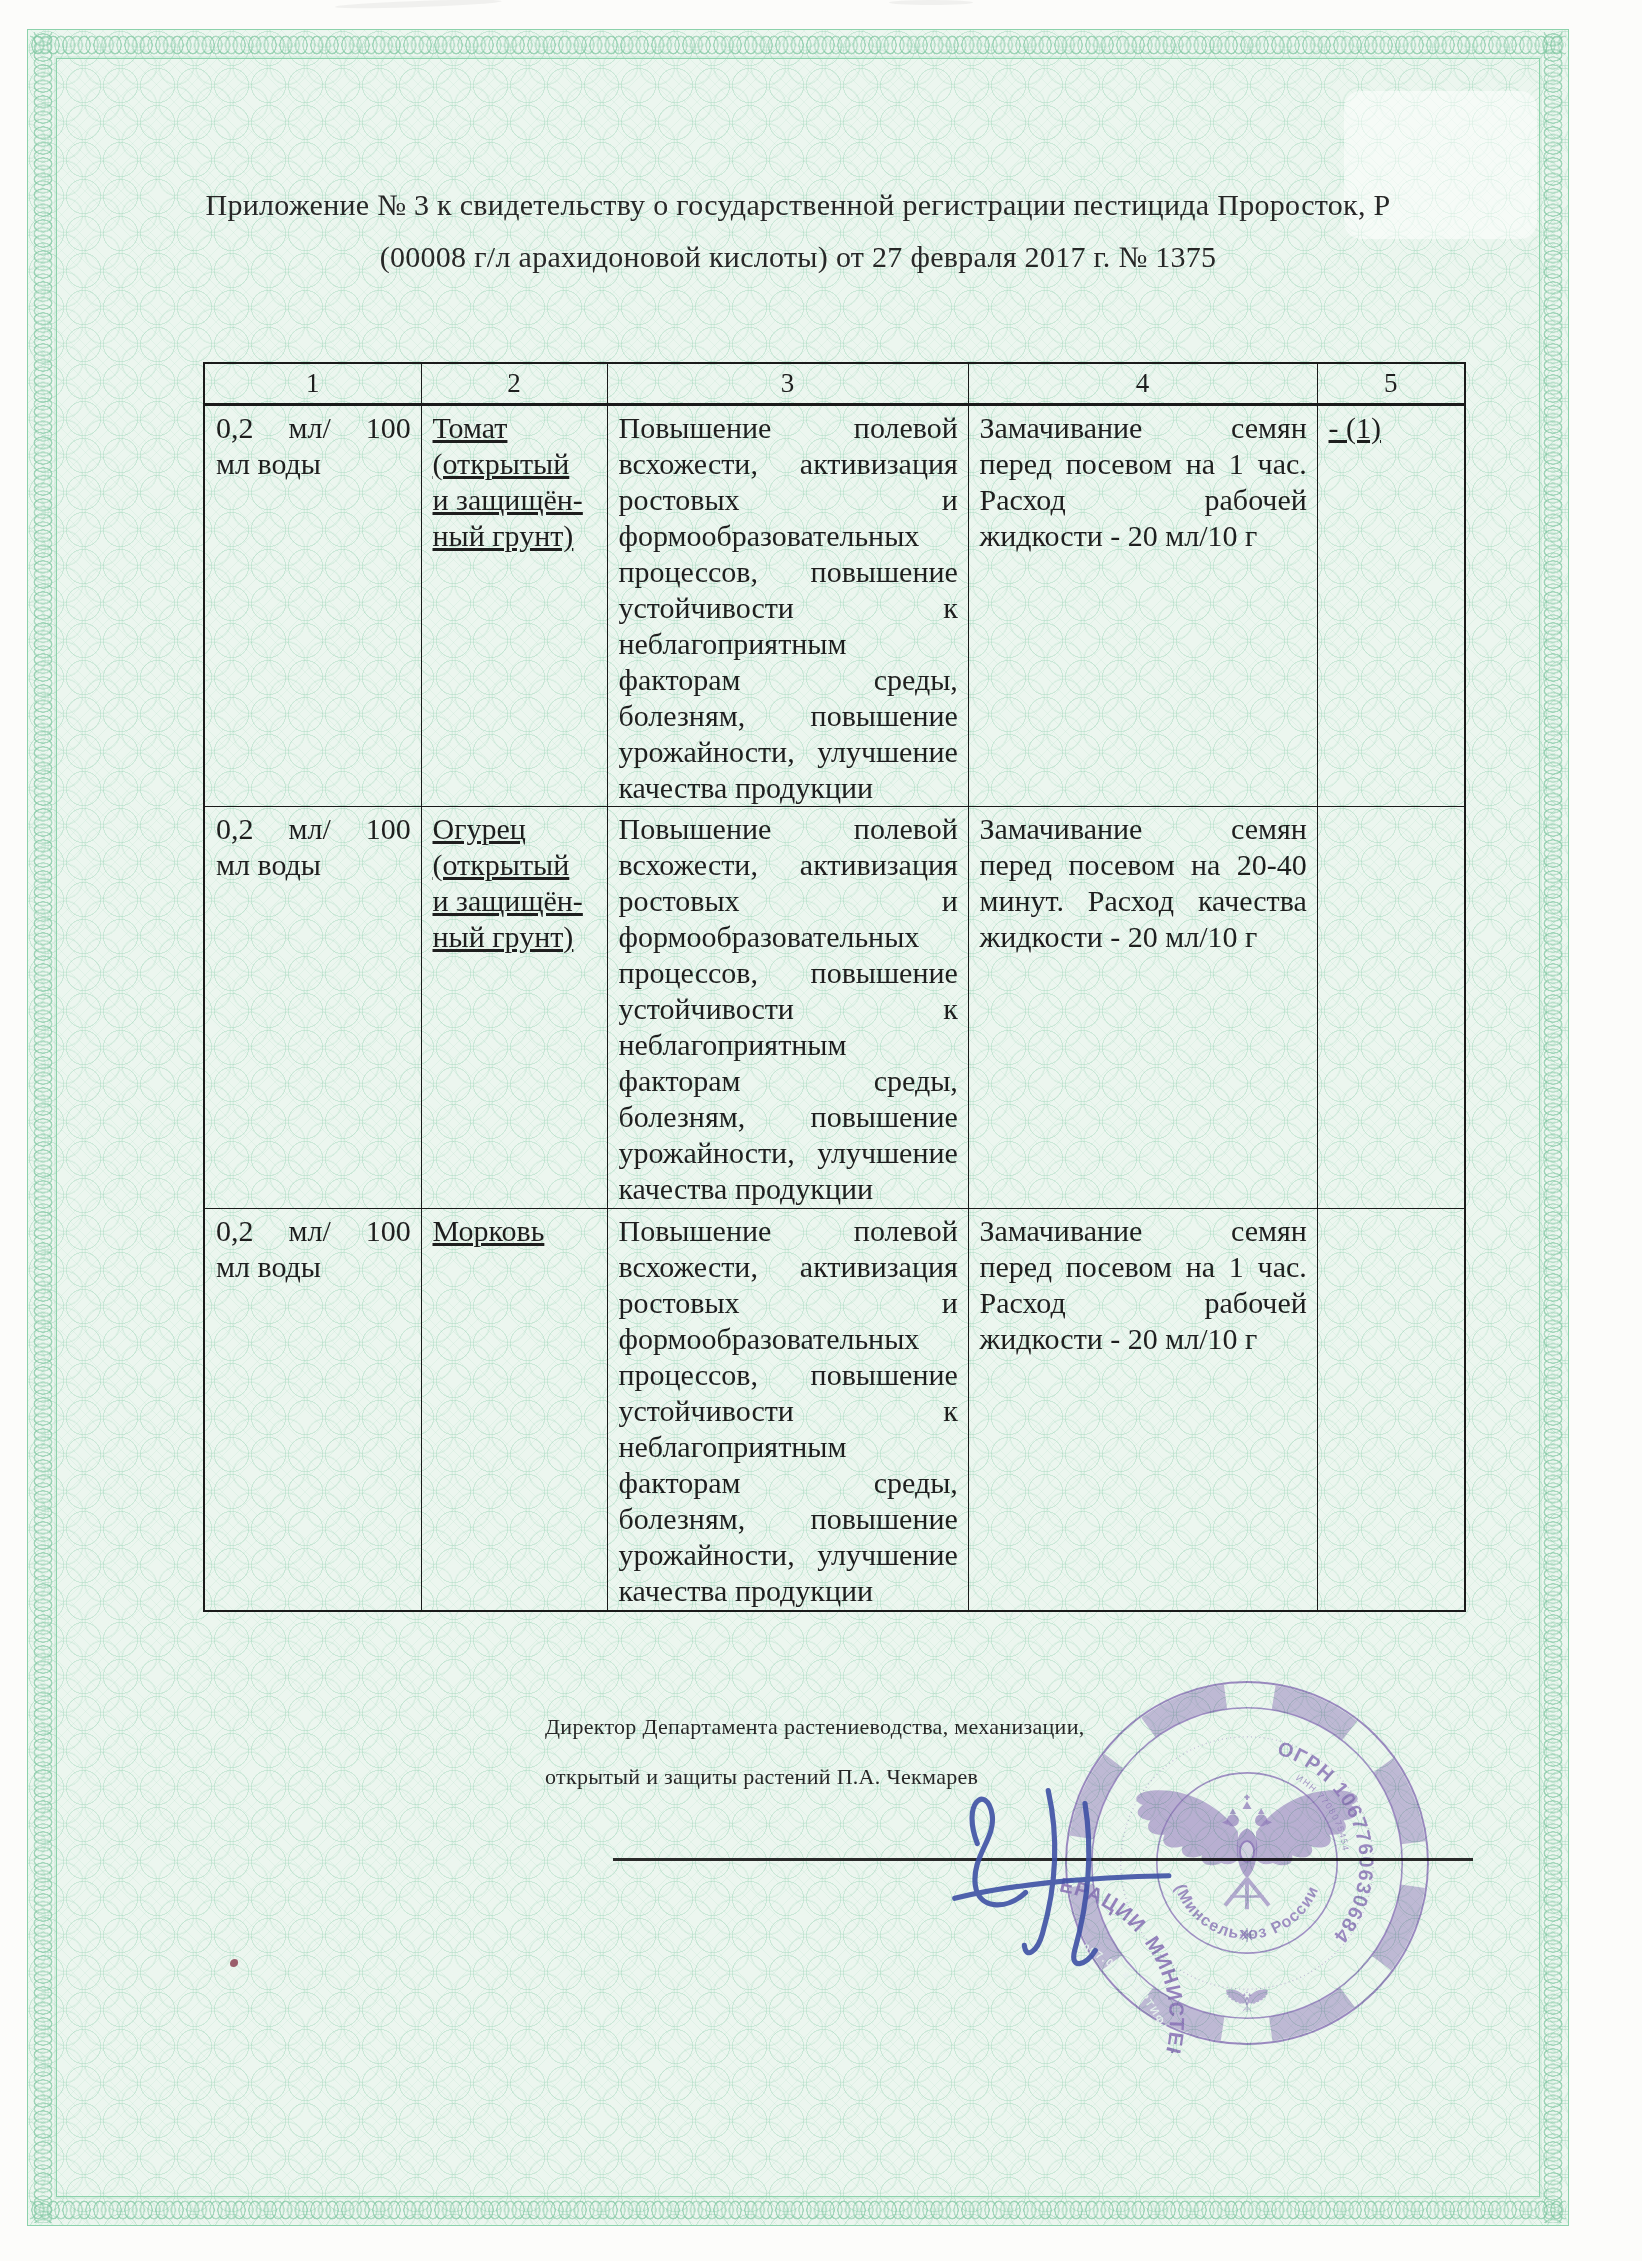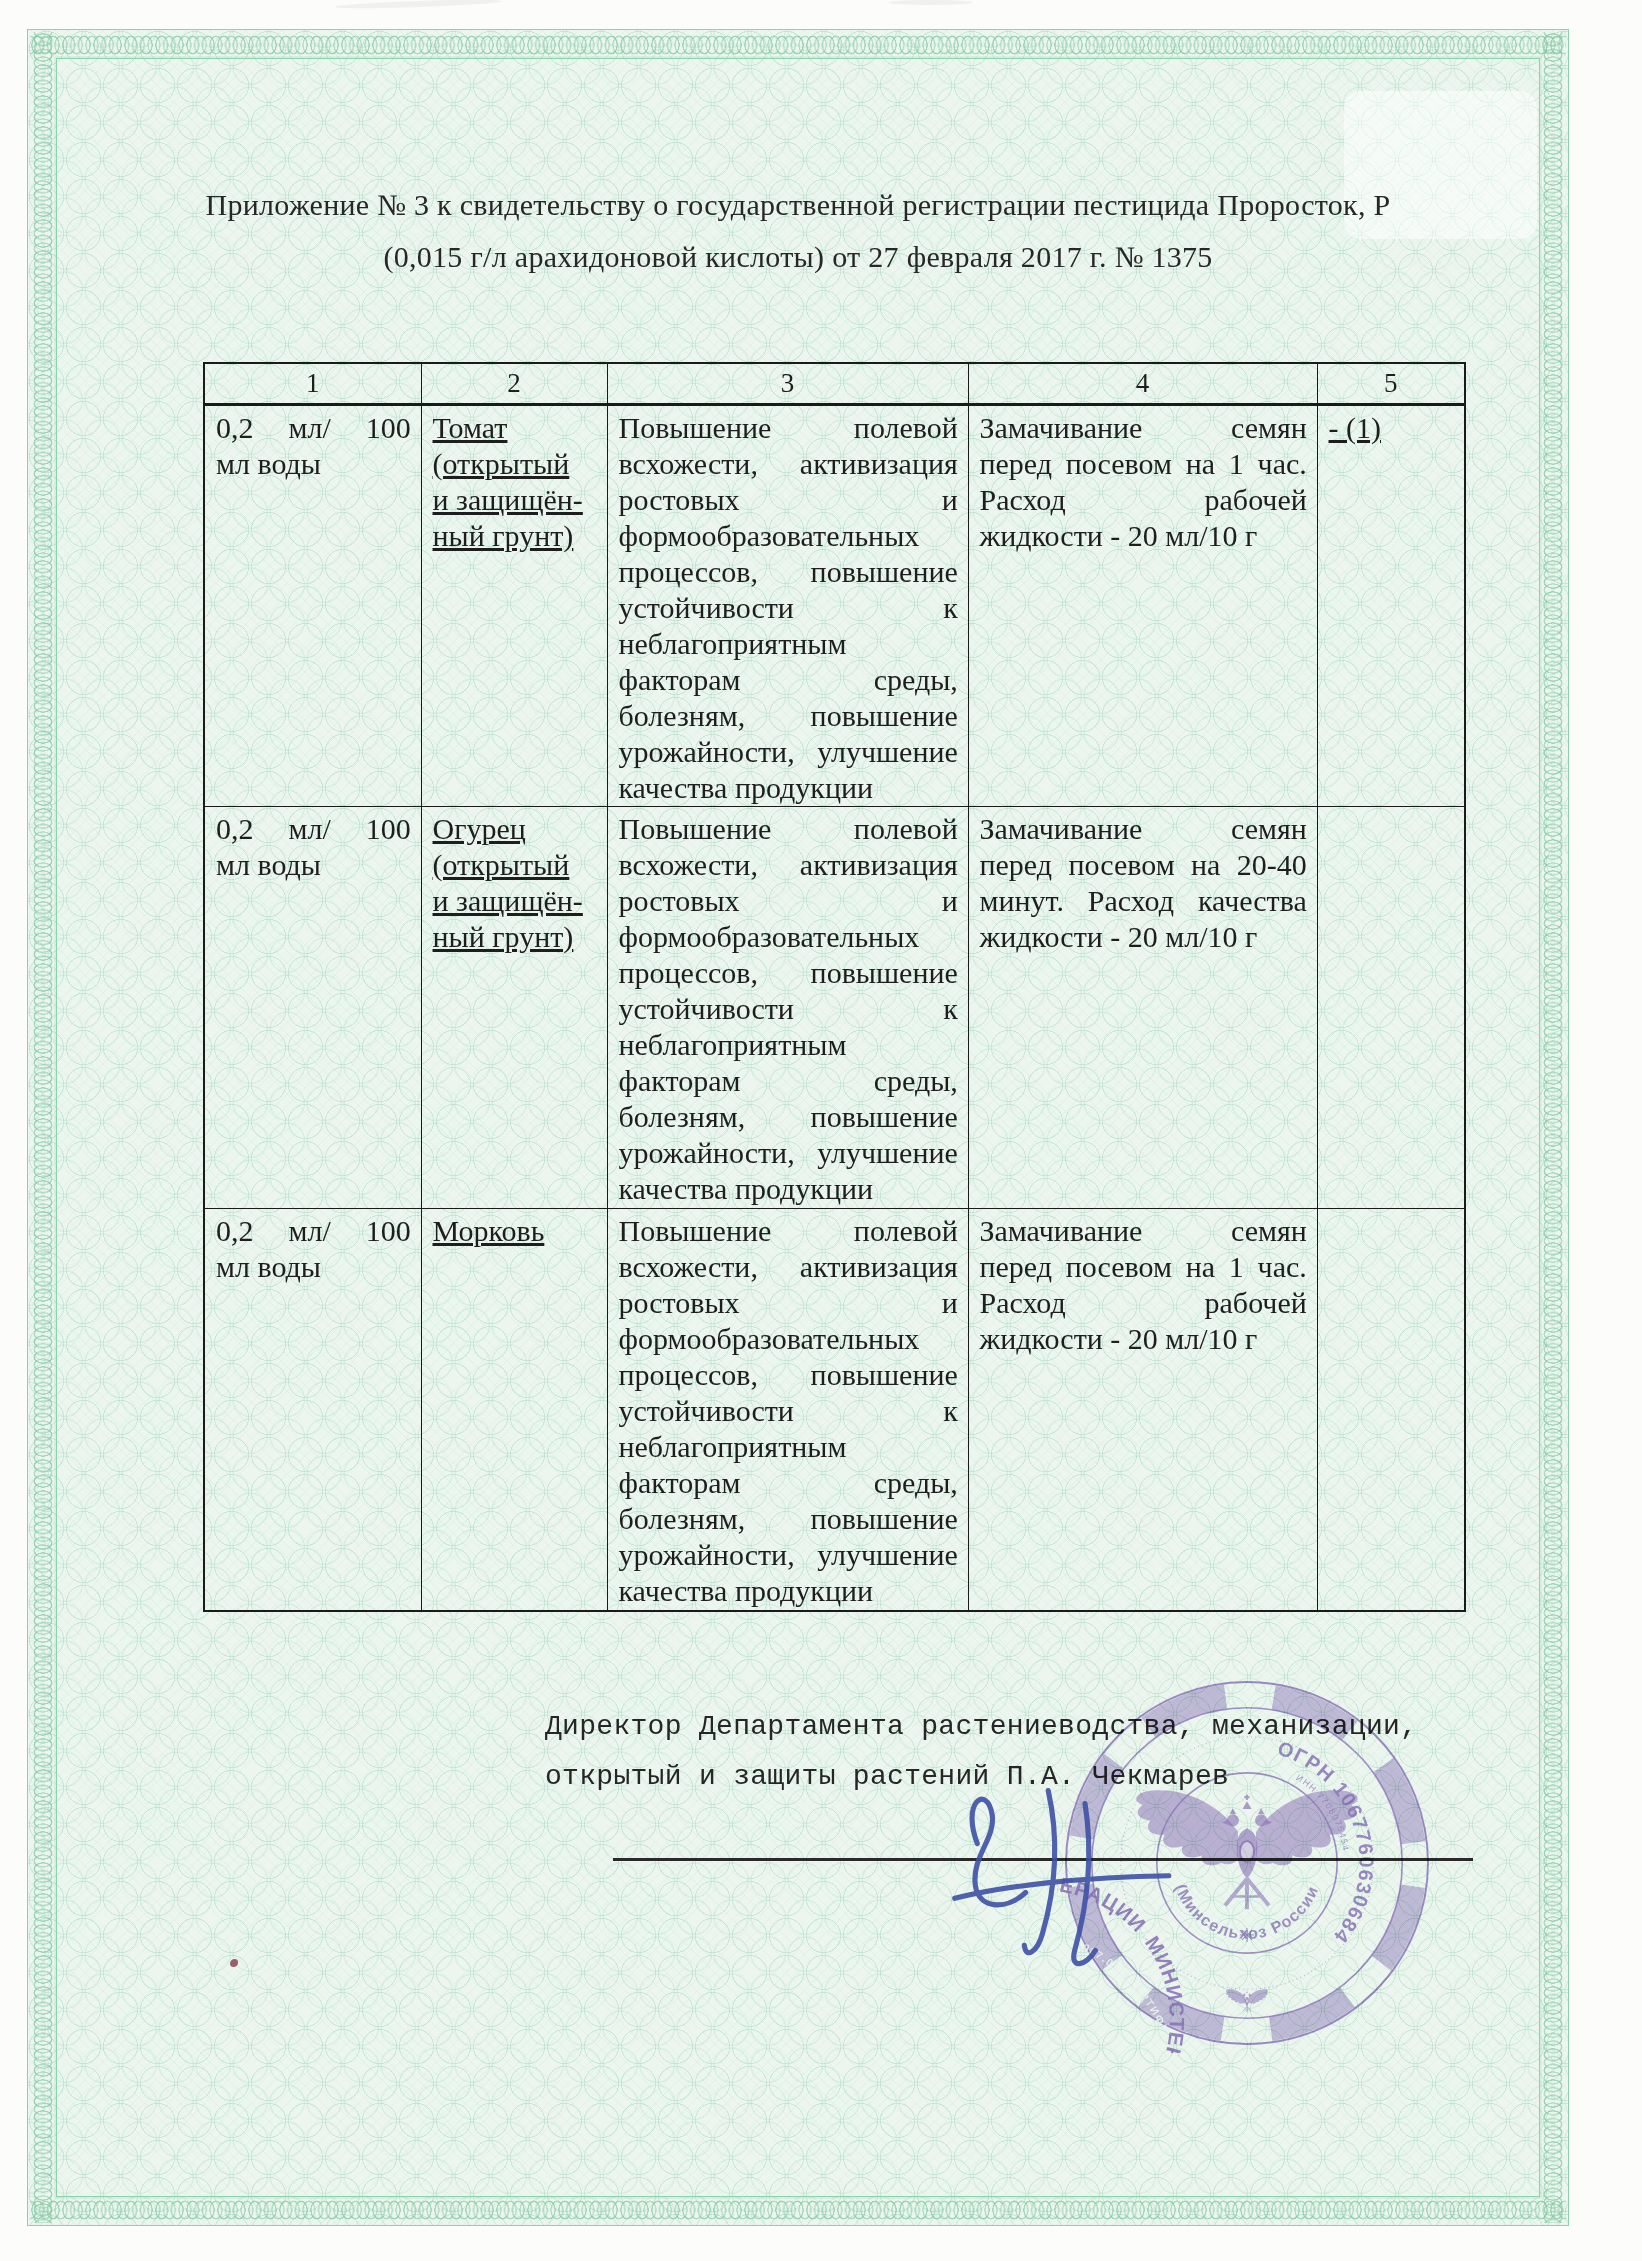--- a/index.html
+++ b/index.html
@@ -53,21 +53,21 @@
   table.reg, table.reg td, table.reg th{border:1.9px solid #1a1a1a;}
   table.reg{border-width:2.6px;}
   table.reg th{height:37px;font-weight:normal;font-size:27px;border-bottom-width:3.2px;vertical-align:middle;}
   table.reg td{vertical-align:top;padding:3.9px 9.7px 0 11px;}
   tr.r1{height:399px;} tr.r2{height:402px;} tr.r3{height:403px;}
   .cell .ln{line-height:36px;text-align:justify;text-align-last:justify;white-space:nowrap;}
   .cell .ln:last-child{text-align-last:left;}
   .cell.left .ln{text-align:left;text-align-last:left;text-decoration:underline;}
 
   
-  .sig-block{position:absolute;left:517px;top:1672px;color:#262626;font-size:28px;line-height:50px;letter-spacing:0.3px;font-family:Liberation Mono, monospace;}
+  .sig-block{position:absolute;left:517px;top:1672px;color:#262626;font-size:22px;line-height:50px;letter-spacing:0.3px;}
   .sig-rule{position:absolute;left:585px;top:1828px;width:860px;height:2.6px;background:#2a2a2a;}
   .sig-svg{position:absolute;left:888px;top:1736px;}
   .stamp-svg{position:absolute;left:1029px;top:1643px;mix-blend-mode:multiply;opacity:.92;}
   .stamp-text{font-family:"Liberation Sans","DejaVu Sans",sans-serif;}
 
   .speck{position:absolute;left:202px;top:1929px;width:8.4px;height:7.7px;background:#8d4355;border-radius:60% 40% 55% 45%;opacity:.85;}
 </style>
 </head>
 <body>
 
@@ -79,21 +79,21 @@
   <div class="cert">
     <div class="band h top"></div>
     <div class="band h bottom"></div>
     <div class="band v left"></div>
     <div class="band v right"></div>
     <div class="inner-frame"></div>
     <div class="light-patch"></div>
 
     <div class="title">
       <div>Приложение № 3 к свидетельству о государственной регистрации пестицида Проросток, Р</div>
-      <div>(0,015 г/л арахидоновой кислоты) от 27 февраля 2017 г. № 1375</div>
+      <div>(00008 г/л арахидоновой кислоты) от 27 февраля 2017 г. № 1375</div>
     </div>
 
     <table class="reg">
       <colgroup>
         <col style="width:217px">
           <col style="width:186px">
           <col style="width:361px">
           <col style="width:349px">
           <col style="width:148px">
       </colgroup>

